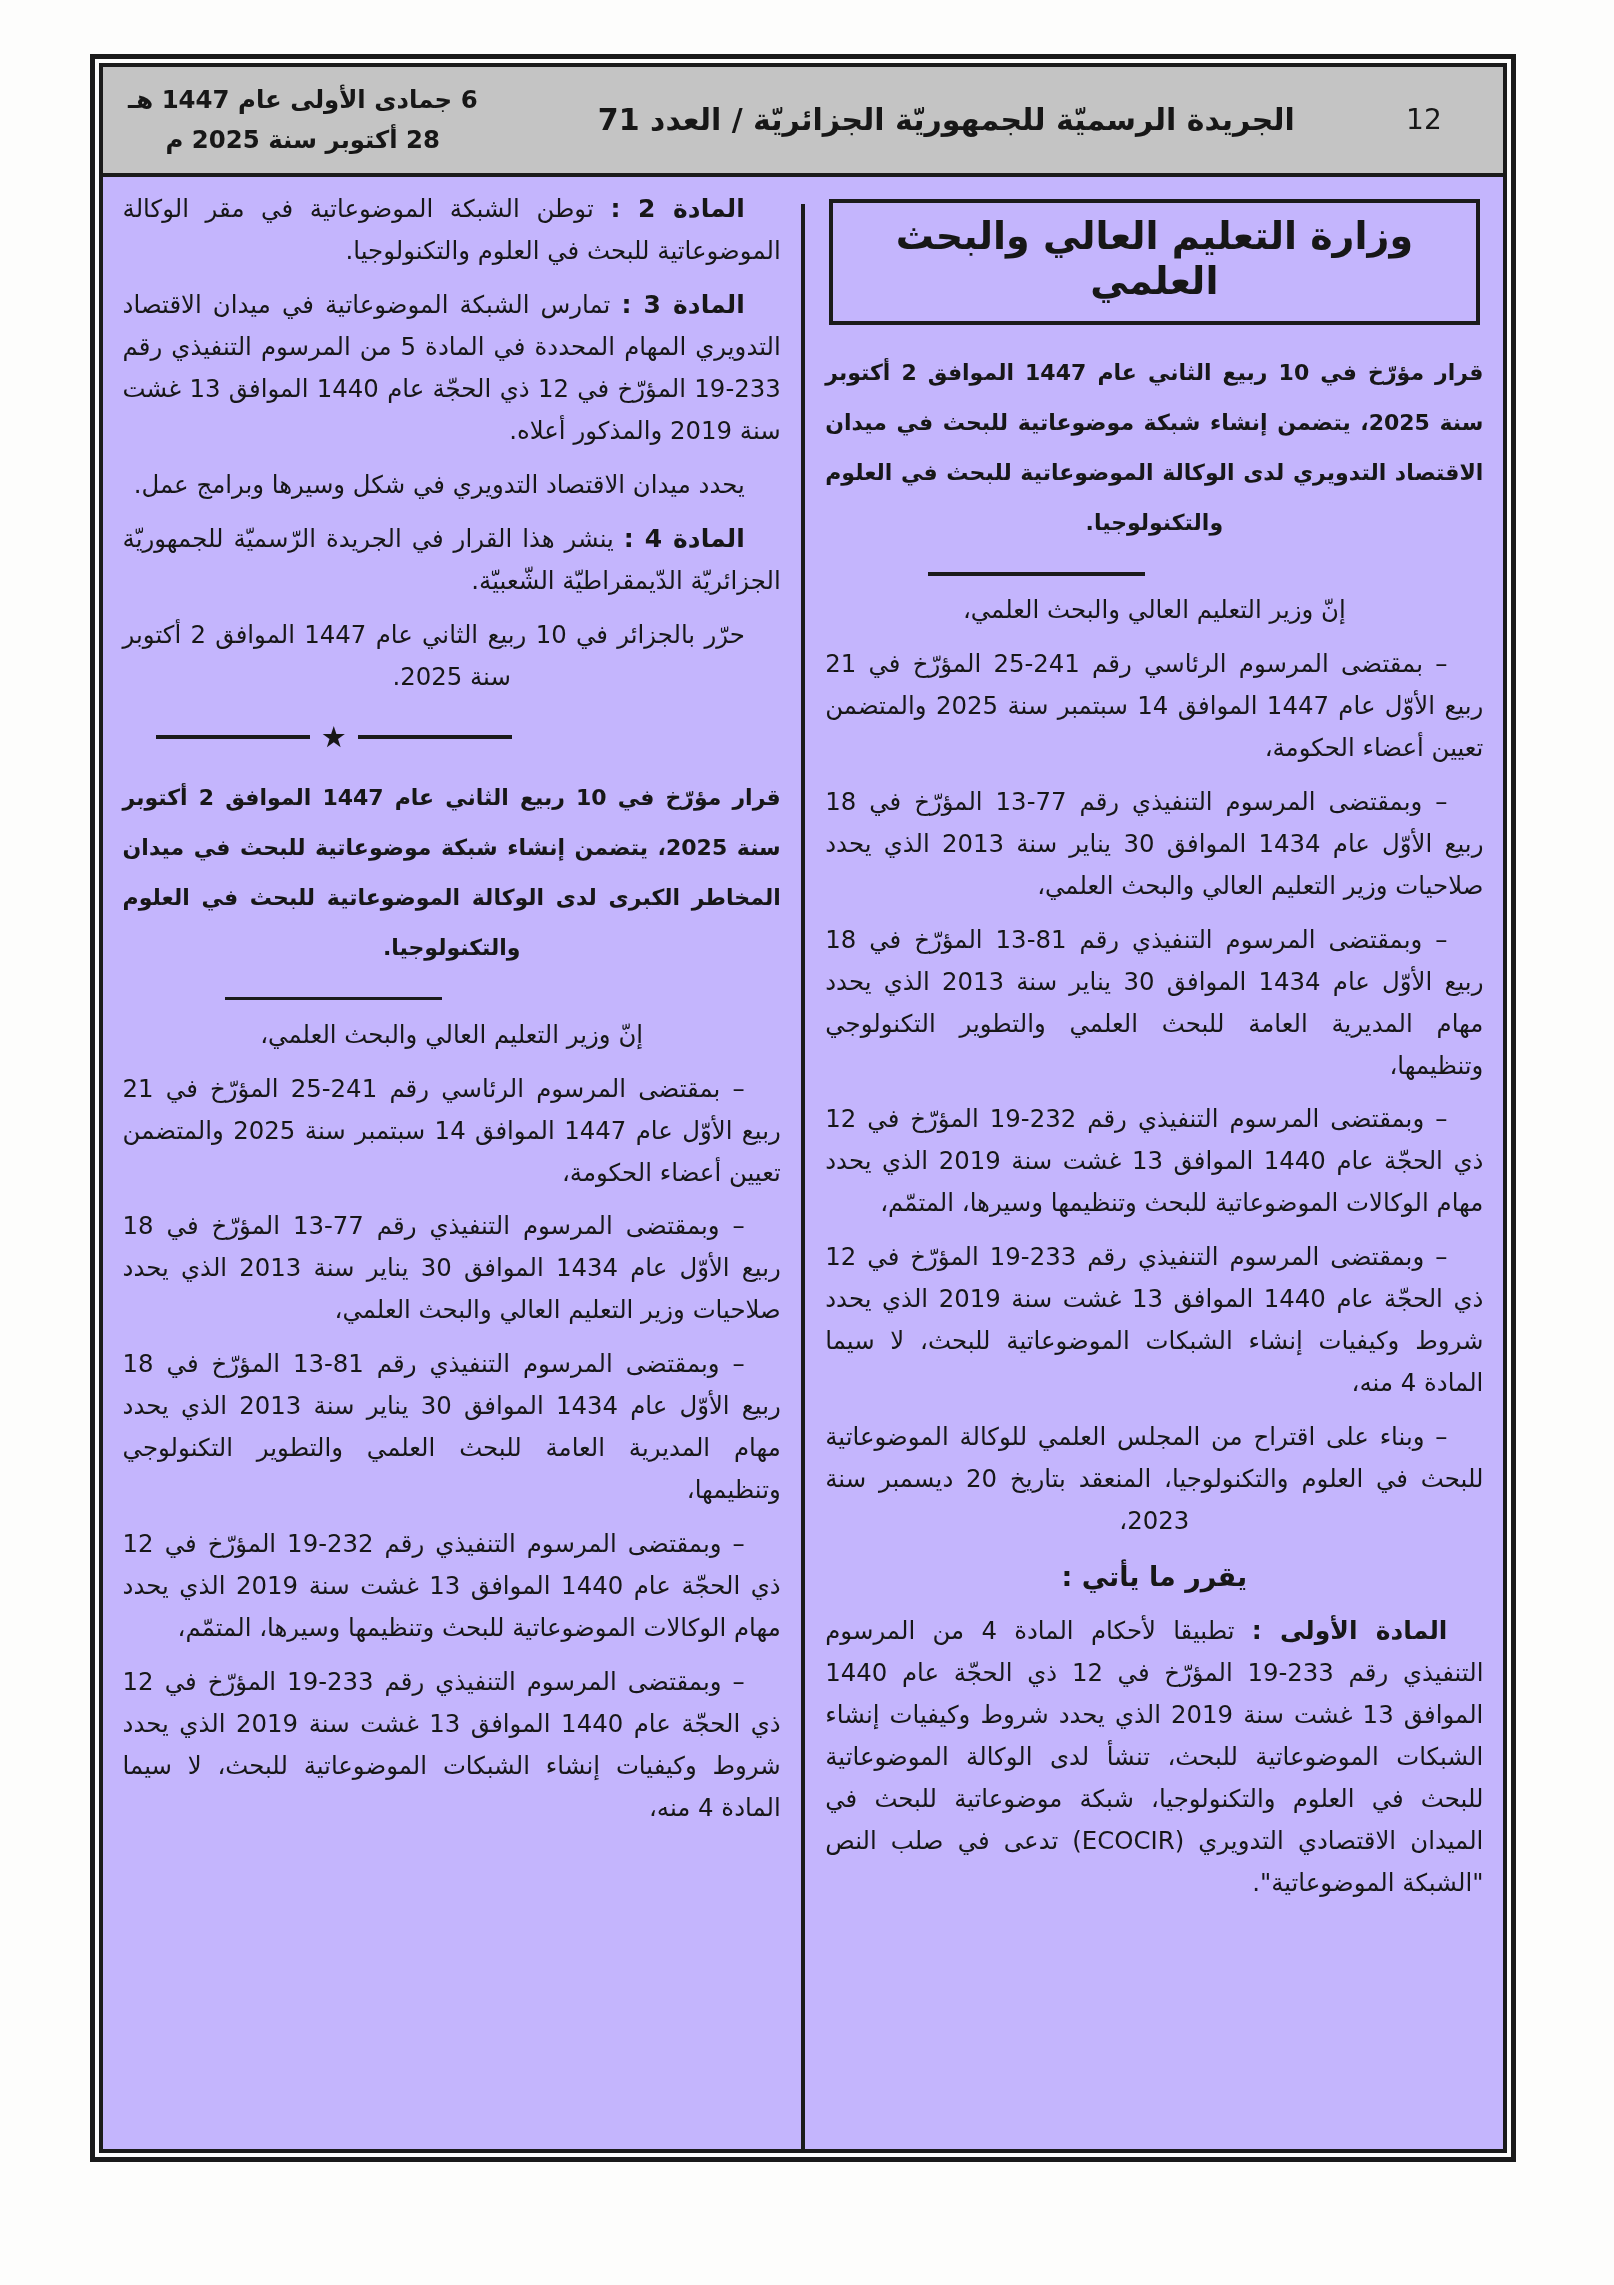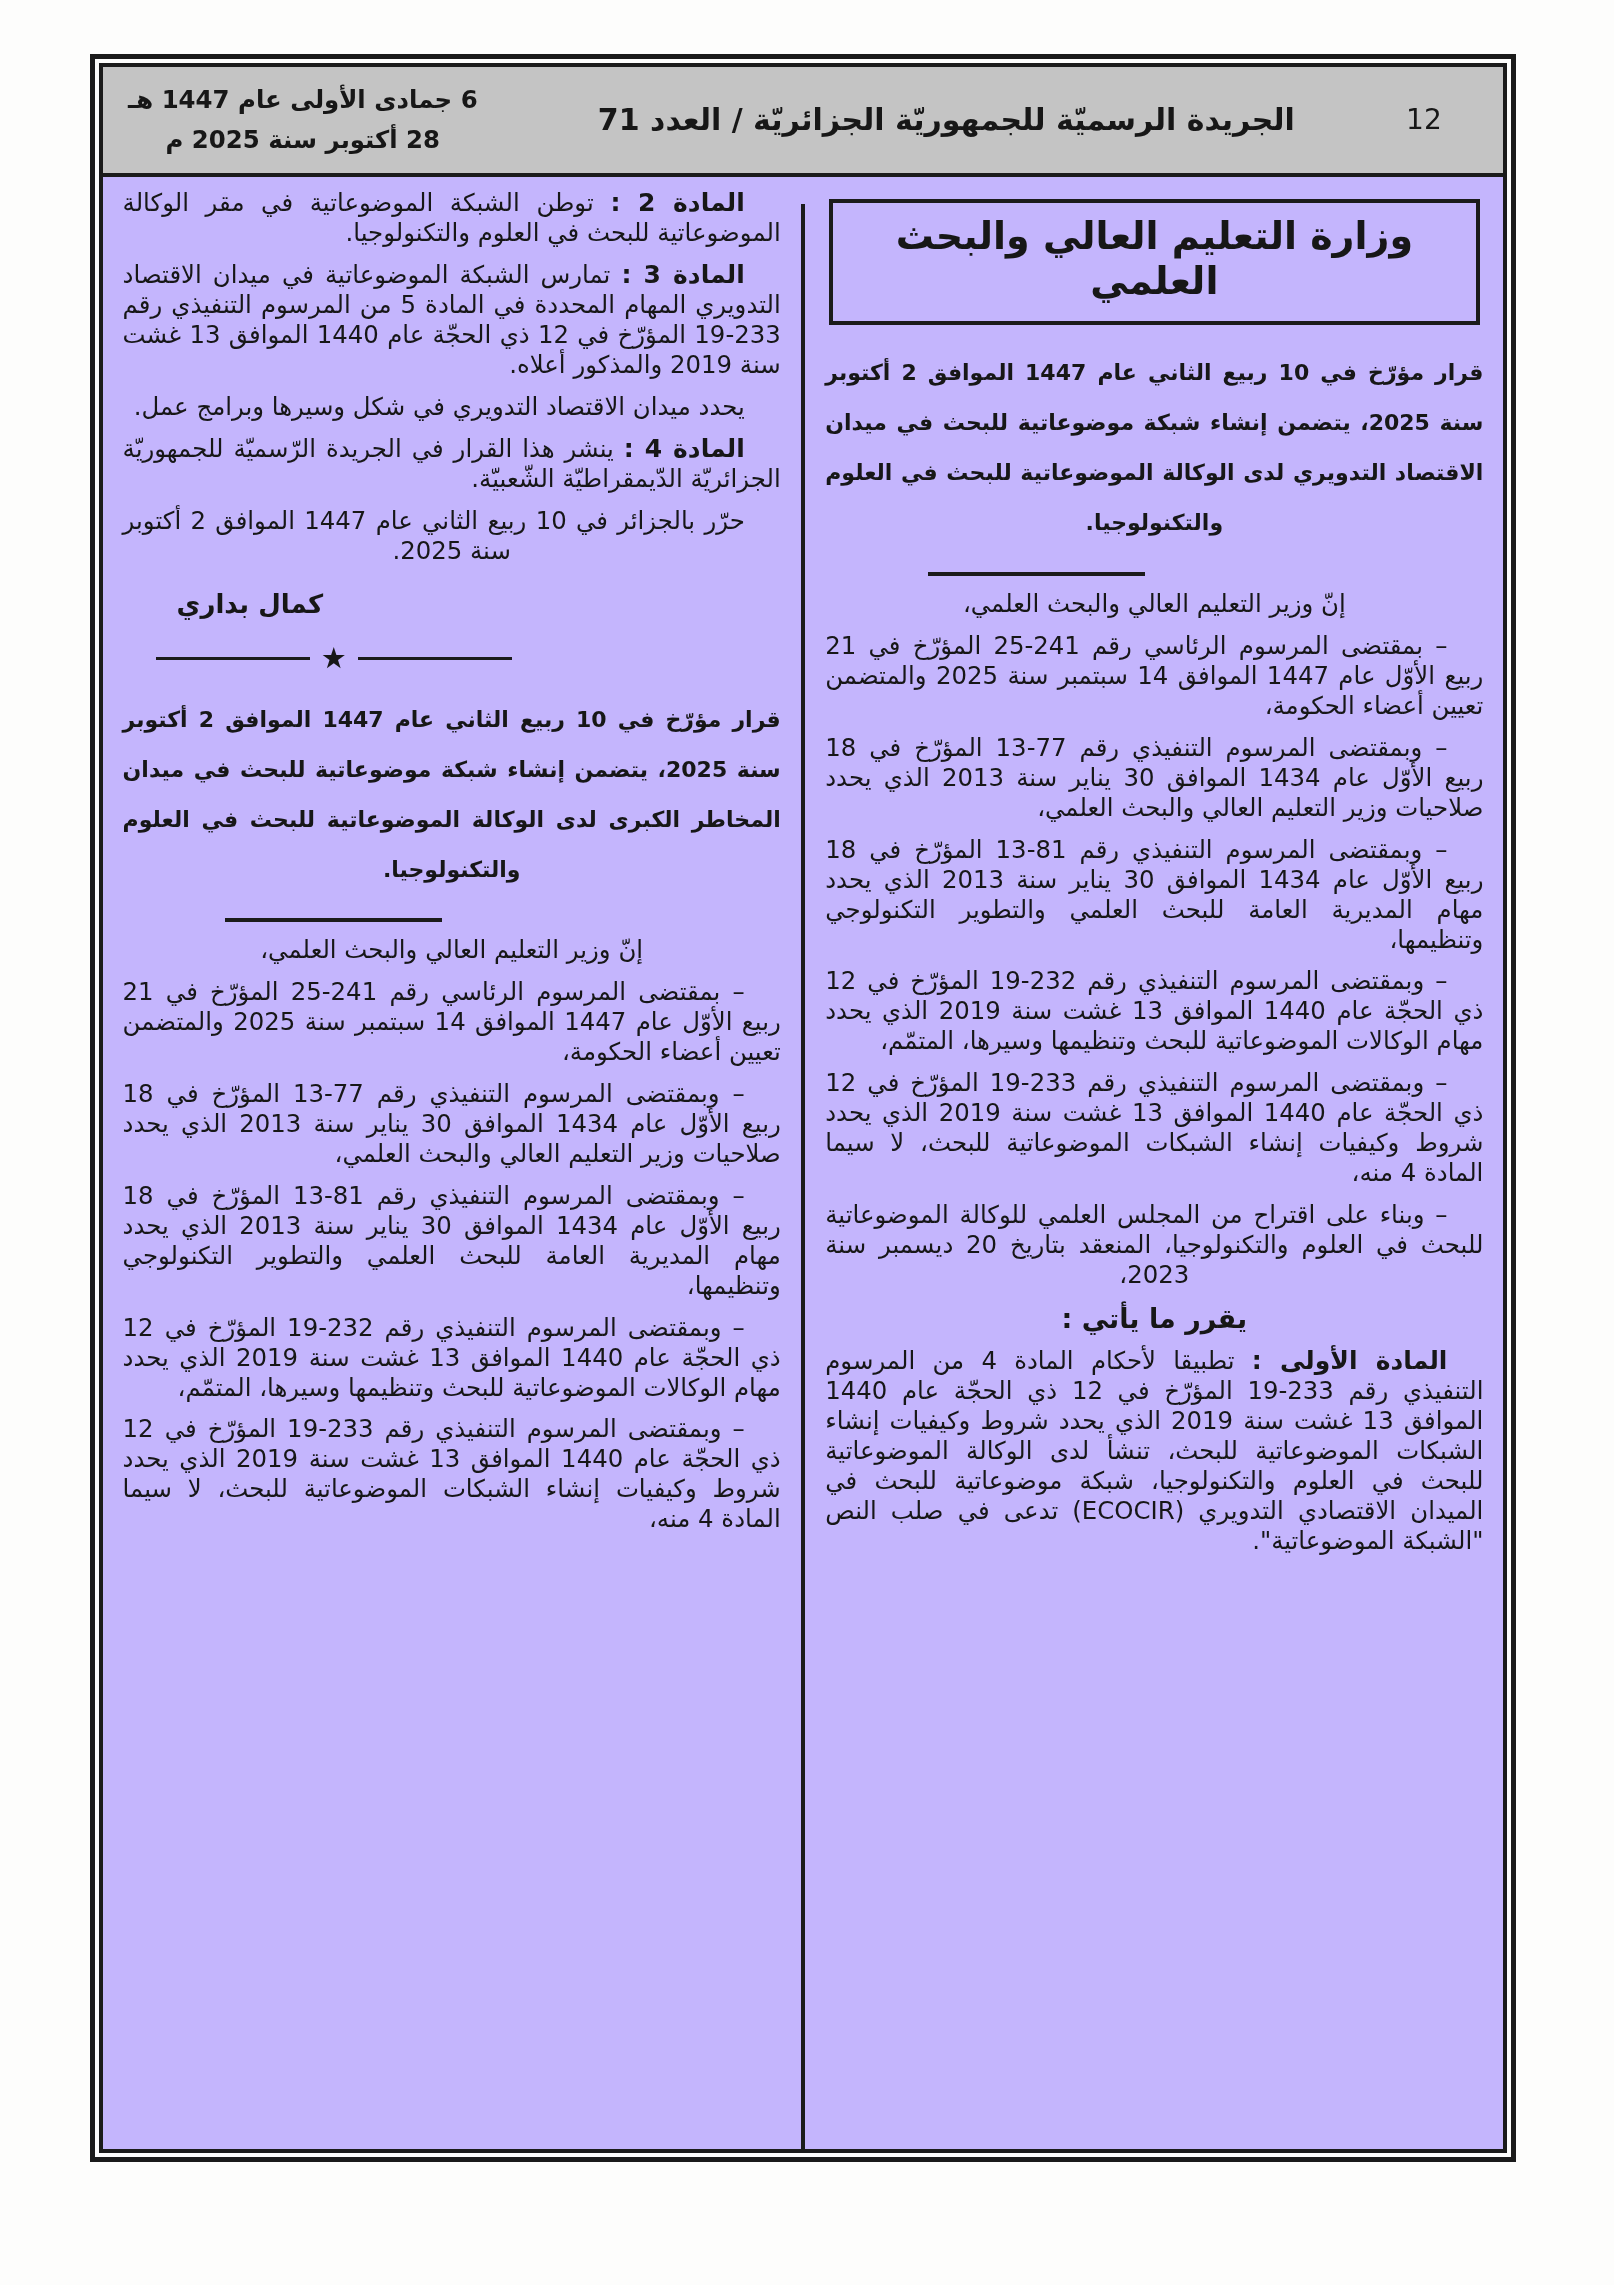--- a/index.html
+++ b/index.html
@@ -49,21 +49,21 @@
     margin: 22px 3.6px 5.4px;
     padding: 11px 7.2px 16.3px;
     text-align: center;
     font-weight: bold;
     font-size: 38px;
     line-height: 1.2;
   }
 
   .p {
     margin: 0; padding-top: 11.8px;
-    font-size: 24.4px; line-height: 30px;
+    font-size: 24.4px; line-height: 42px;
     text-align: justify; text-indent: 36px;
   }
   .title {
     margin: 0; padding-top: 18px;
     font-weight: bold; font-size: 22px; line-height: 50px;
     text-align: justify; text-align-last: center; text-indent: 0;
   }
   .intro { text-align: center; text-indent: 0; }
   .decides { text-align: center; text-indent: 0; font-weight: bold; font-size: 27px; padding-top: 14.5px; }
   .lbl { font-weight: bold; font-size: 25px; }
@@ -143,21 +143,20 @@
 
           <p class="p">يحدد ميدان الاقتصاد التدويري في شكل وسيرها وبرامج عمل.</p>
 
           <p class="p article">
             <span class="lbl">المادة 4 :</span>
             <span>ينشر هذا القرار في الجريدة الرّسميّة للجمهوريّة الجزائريّة الدّيمقراطيّة الشّعبيّة.</span>
           </p>
 
           <p class="p last-center">حرّر بالجزائر في 10 ربيع الثاني عام 1447 الموافق 2 أكتوبر سنة 2025.</p>
 
-          <p class="signature">كمال بداري</p>
 
           <div class="star-sep">
             <span class="line"></span>
             <span class="star">★</span>
             <span class="line"></span>
           </div>
 
           <p class="title">قرار مؤرّخ في 10 ربيع الثاني عام 1447 الموافق 2 أكتوبر سنة 2025، يتضمن إنشاء شبكة موضوعاتية للبحث في ميدان المخاطر الكبرى لدى الوكالة الموضوعاتية للبحث في العلوم والتكنولوجيا.</p>
 
           <div class="sep"></div>

